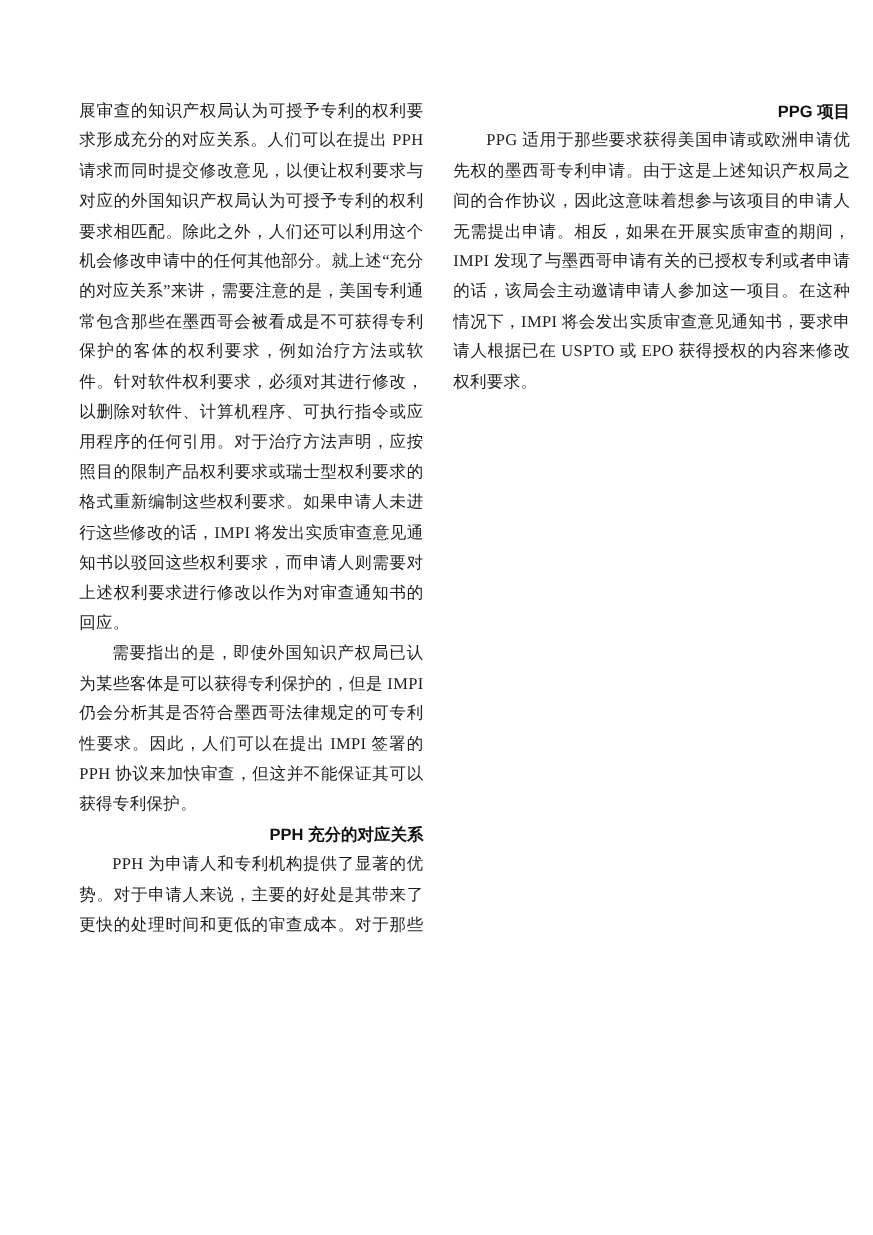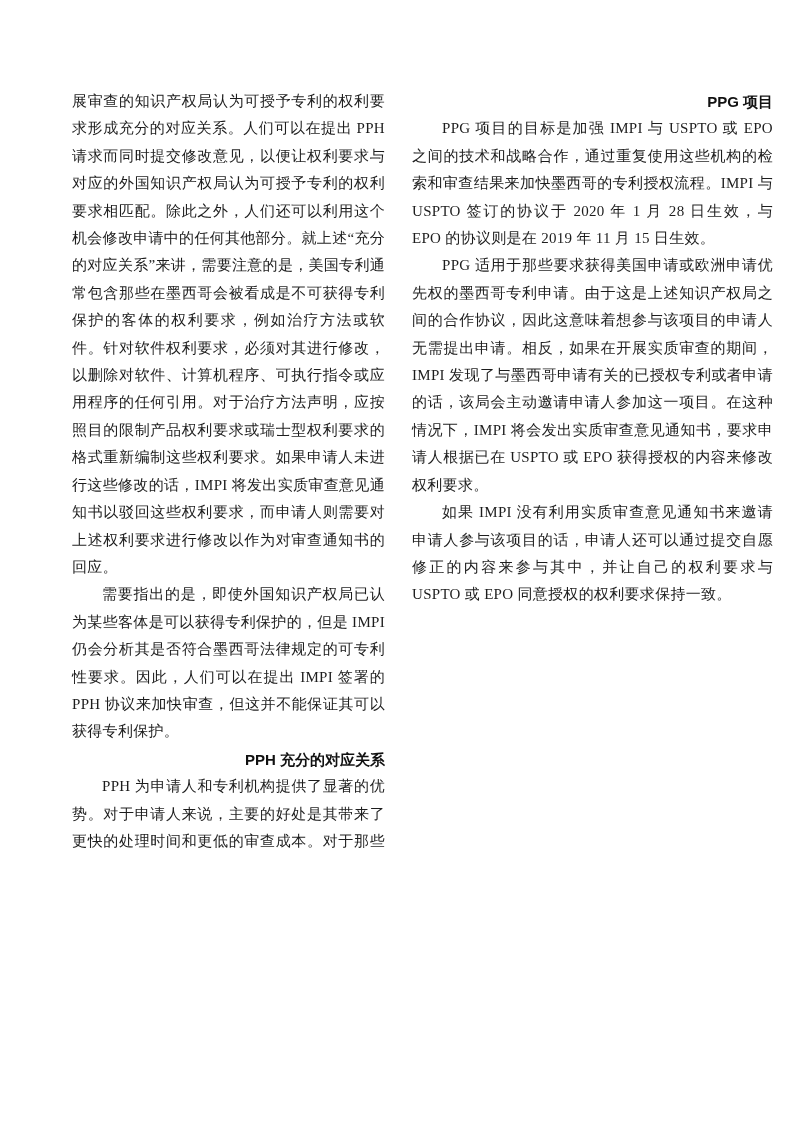--- a/index.html
+++ b/index.html
@@ -89,23 +89,21 @@
 
   <div class="body-columns">
     <div class="column column-left">
         <p class="para">展审查的知识产权局认为可授予专利的权利要求形成充分的对应关系。人们可以在提出 PPH 请求而同时提交修改意见，以便让权利要求与对应的外国知识产权局认为可授予专利的权利要求相匹配。除此之外，人们还可以利用这个机会修改申请中的任何其他部分。就上述“充分的对应关系”来讲，需要注意的是，美国专利通常包含那些在墨西哥会被看成是不可获得专利保护的客体的权利要求，例如治疗方法或软件。针对软件权利要求，必须对其进行修改，以删除对软件、计算机程序、可执行指令或应用程序的任何引用。对于治疗方法声明，应按照目的限制产品权利要求或瑞士型权利要求的格式重新编制这些权利要求。如果申请人未进行这些修改的话，IMPI 将发出实质审查意见通知书以驳回这些权利要求，而申请人则需要对上述权利要求进行修改以作为对审查通知书的回应。</p>
         <p class="para indent">需要指出的是，即使外国知识产权局已认为某些客体是可以获得专利保护的，但是 IMPI 仍会分析其是否符合墨西哥法律规定的可专利性要求。因此，人们可以在提出 IMPI 签署的 PPH 协议来加快审查，但这并不能保证其可以获得专利保护。</p>
         <h3 class="heading">PPH 充分的对应关系</h3>
         <p class="para indent">PPH 为申请人和专利机构提供了显著的优势。对于申请人来说，主要的好处是其带来了更快的处理时间和更低的审查成本。对于那些需要及时获得保护以在快速变化的市场中保持竞争力的企业来说，这种加速程序可能是至关重要的。对于专利机构来讲，PPH 可以通过利用其他机构已经完成的审查工作来协助进行管理，并提升专利审查的协作性和一致性。</p>
       </div>
     <div class="column column-right">
         <h3 class="heading">PPG 项目</h3>
-        <p class="para indent">PPG 项目的目标是加强 IMPI 与 USPTO 或 EPO 之间的技术和战略合作，通过重复使用这些机构的检索和审查结果来加快墨西哥的专利授权流程。IMPI 与 USPTO 签订的协议于 2020 年 1 月 28 日生效，与 EPO 的协议则是在 2019 年 11 月 15 日生效。</p>
         <p class="para indent">PPG 适用于那些要求获得美国申请或欧洲申请优先权的墨西哥专利申请。由于这是上述知识产权局之间的合作协议，因此这意味着想参与该项目的申请人无需提出申请。相反，如果在开展实质审查的期间，IMPI 发现了与墨西哥申请有关的已授权专利或者申请的话，该局会主动邀请申请人参加这一项目。在这种情况下，IMPI 将会发出实质审查意见通知书，要求申请人根据已在 USPTO 或 EPO 获得授权的内容来修改权利要求。</p>
-        <p class="para indent">如果 IMPI 没有利用实质审查意见通知书来邀请申请人参与该项目的话，申请人还可以通过提交自愿修正的内容来参与其中，并让自己的权利要求与 USPTO 或 EPO 同意授权的权利要求保持一致。</p>
       </div>
   </div>
 
   <div class="footer">
     <span class="chevrons">&gt;&gt;</span>
     <a href="#" class="footer-url">ipr.mofcom.gov.cn</a>
     <span class="page-badge">58</span>
   </div>
 
 </div>

